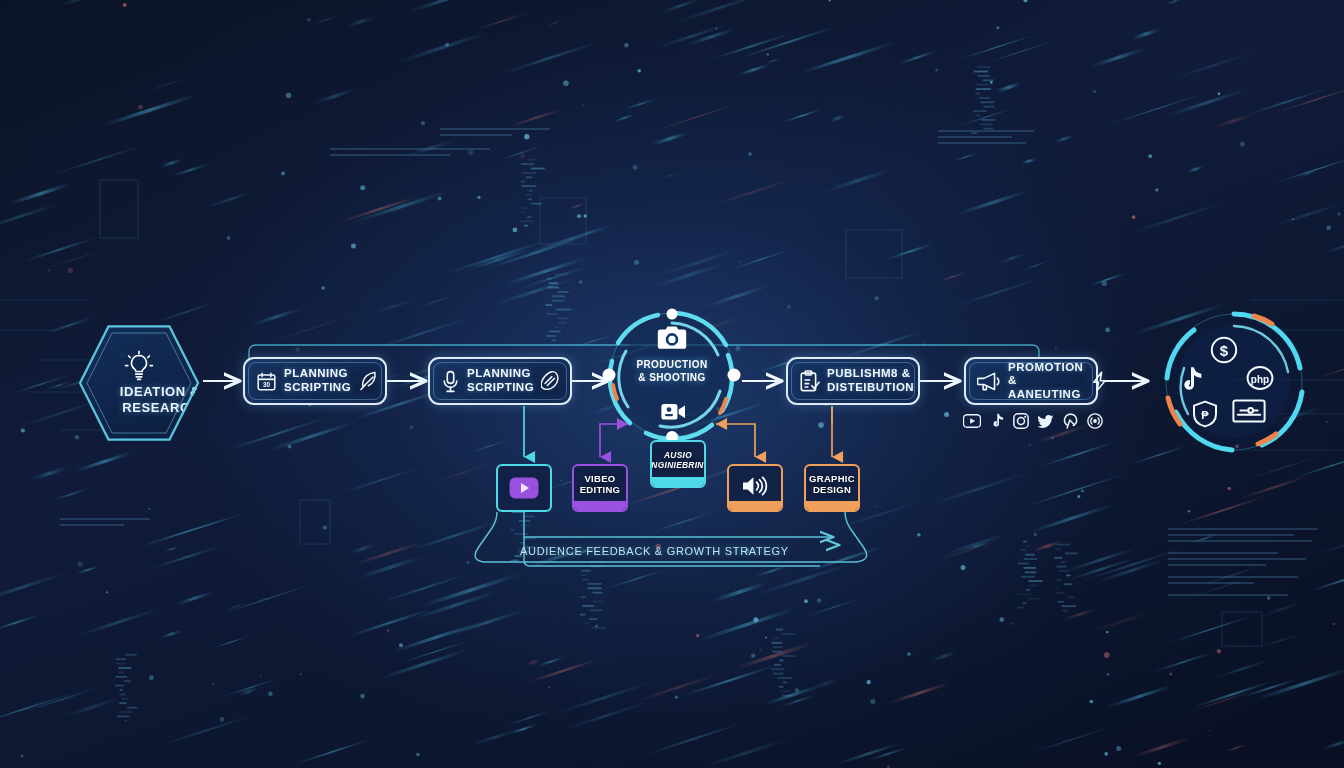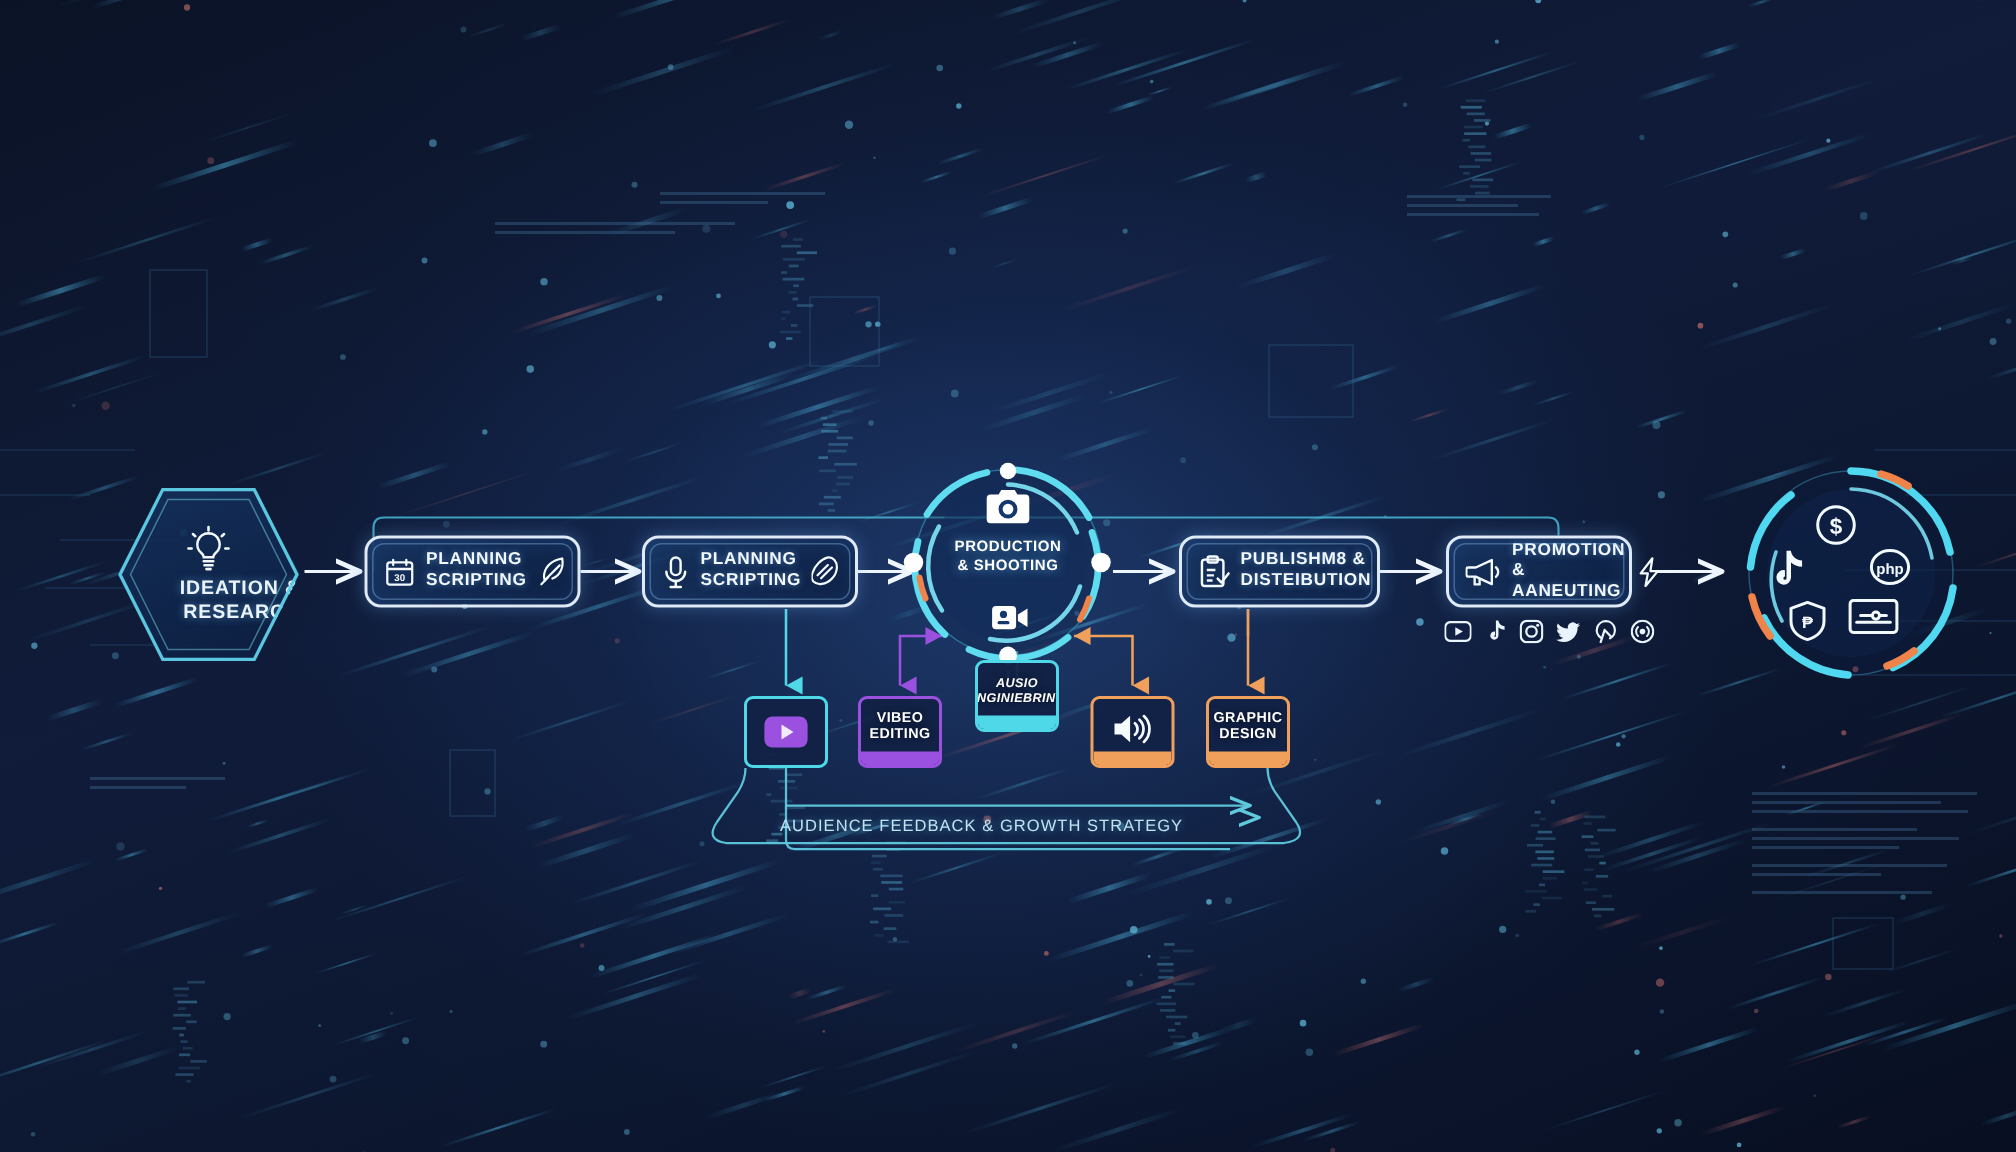--- a/index.html
+++ b/index.html
@@ -860,21 +860,21 @@
         <rect x="2.4" y="3.2" width="15" height="18.4" rx="2"></rect>
         <rect x="6.4" y="1" width="7" height="4.2" rx="1.2"></rect>
         <path d="M5.8 10.4 h6 M5.8 14.2 h5 M5.8 17.8 h4"></path>
         <path d="M13.4 16.4 l2.6 2.8 L21 12.8" stroke-linecap="round"></path>
       </g>
     </svg>
     <div class="pill-label">PUBLISHM8 &amp;
 DISTEIBUTION</div>
   </div>
 
-  <div class="pill" style="left:964px; top:357px; width:124px;">
+  <div class="pill" style="left:964px; top:357px; width:134px;">
     <div class="pill-inner"></div>
     <svg width="24" height="21" viewBox="0 0 26 22" style="flex:none;">
       <g fill="none" stroke="#f3faff" stroke-width="1.7" stroke-linejoin="round" stroke-linecap="round">
         <path d="M2 7.6 h5.4 L19 2.2 v17.4 L7.4 14.2 H2 a1.4 1.4 0 0 1-1.4-1.4 V9 A1.4 1.4 0 0 1 2 7.6z"></path>
         <path d="M6.6 14.6 v5.2 h3.6 v-3.8"></path>
         <path d="M22 7.4 a4.6 4.6 0 0 1 0 7"></path>
       </g>
     </svg>
     <div class="pill-label">PROMOTION
 &amp; AANEUTING</div>

